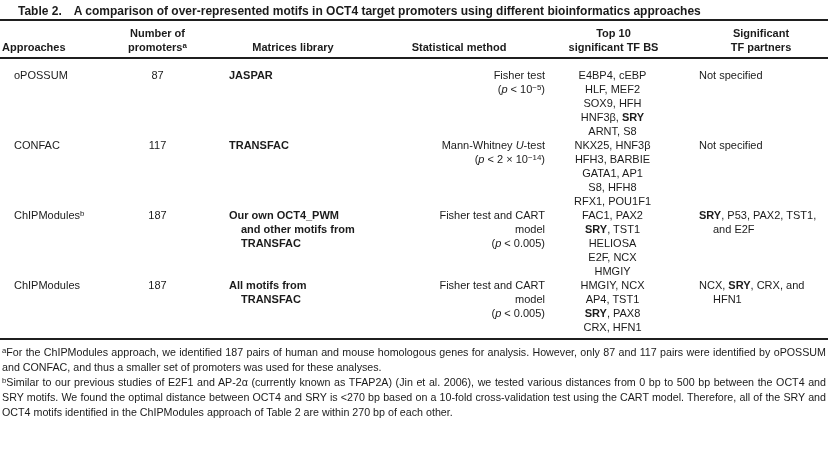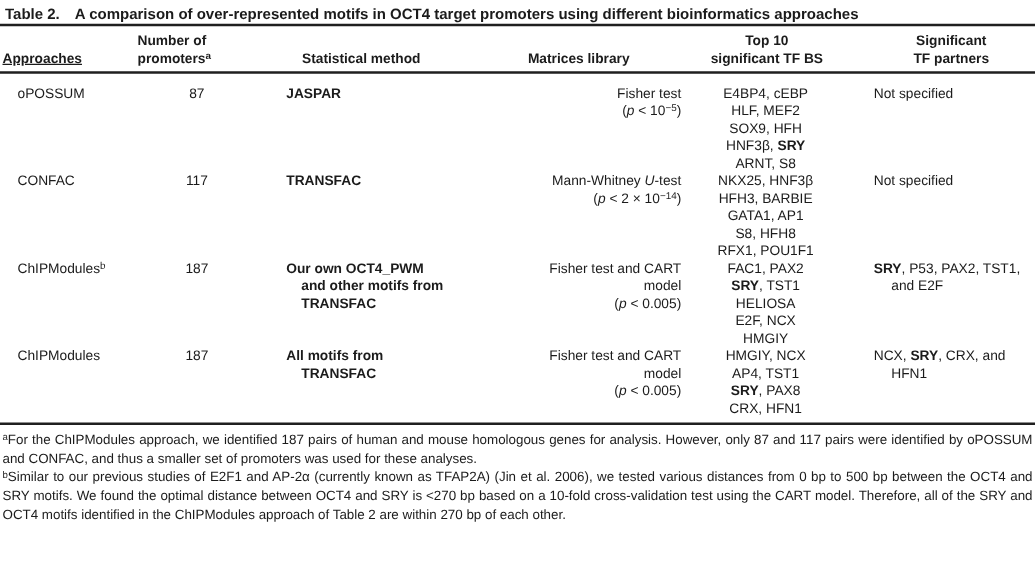--- a/index.html
+++ b/index.html
@@ -3,27 +3,27 @@
 <meta charset="utf-8">
 <style>
   html, body { margin:0; padding:0; width:828px; height:453px; overflow:hidden;
     background:#ffffff; color:#1b1b1b;
     font-family:"Liberation Sans", sans-serif; font-size:11px; }
   .b { font-weight:bold; }
   .i { font-style:italic; }
   sup { font-size:0.72em; line-height:0; vertical-align:3px; }
   .line { line-height:14px; }
   .rule { height:2px; background:#1f1f1f; width:828px; }
-  .title { padding:3px 0 0 4px; height:16px; line-height:16px; font-size:12px; }
+  .title { padding:3px 0 0 18px; height:16px; line-height:16px; font-size:12px; }
   .caption { margin-left:12px; }
   .grid { display:grid; grid-template-columns:110px 95px 190px 150px 135px 148px; width:828px; box-sizing:border-box; }
   .header-grid { padding:5px 0 3px 0; align-items:end; font-weight:bold; }
   .hcell { display:flex; flex-direction:column; justify-content:flex-end; }
-  .hcell.c1 { text-align:left; padding-left:2px;text-decoration:underline; }
-  .hcell.c2 { }
+  .hcell.c1 { text-align:left; padding-left:2px; }
+  .hcell.c2 { text-align:center; }
   .hcell.c3 { text-align:center; padding-right:14px; }
   .hcell.c4 { text-align:center; padding-right:22px; }
   .hcell.c5 { text-align:center; padding-left:2px; }
   .hcell.c6 { text-align:center; padding-left:14px; }
   #table-body { padding-top:9px; }
   .trow { }
   .cell { box-sizing:border-box; }
   .cell.c1 { text-align:left; padding-left:14px; }
   .cell.c2 { text-align:center; }
   .cell.c3 { text-align:left; padding-left:24px;font-weight:bold; }
@@ -46,25 +46,25 @@
 <div class="rule"></div>
 
 <div class="grid header-grid" id="header-row">
     <div class="hcell c1">
       <div class="line">Approaches</div>
     </div>
     <div class="hcell c2">
       <div class="line">Number of</div>
       <div class="line cont">promoters<sup>a</sup></div>
     </div>
+    <div class="hcell c3">
+      <div class="line">Matrices library</div>
+    </div>
     <div class="hcell c4">
       <div class="line">Statistical method</div>
-    </div>
-    <div class="hcell c3">
-      <div class="line">Matrices library</div>
     </div>
     <div class="hcell c5">
       <div class="line">Top 10</div>
       <div class="line cont">significant TF BS</div>
     </div>
     <div class="hcell c6">
       <div class="line">Significant</div>
       <div class="line cont">TF partners</div>
     </div>
   </div>

